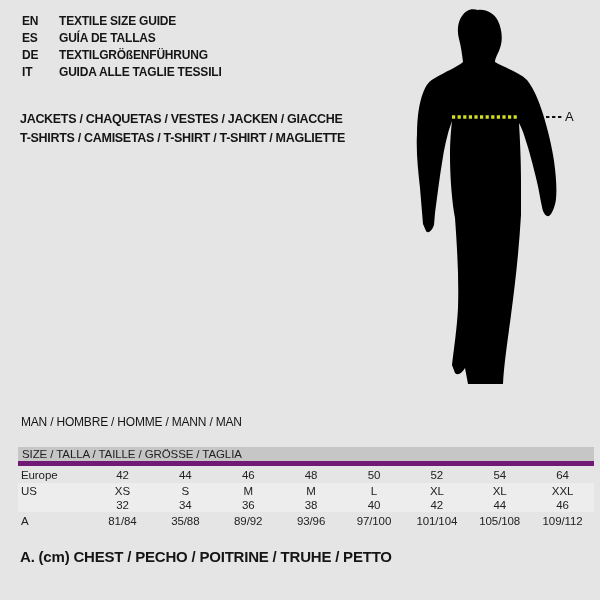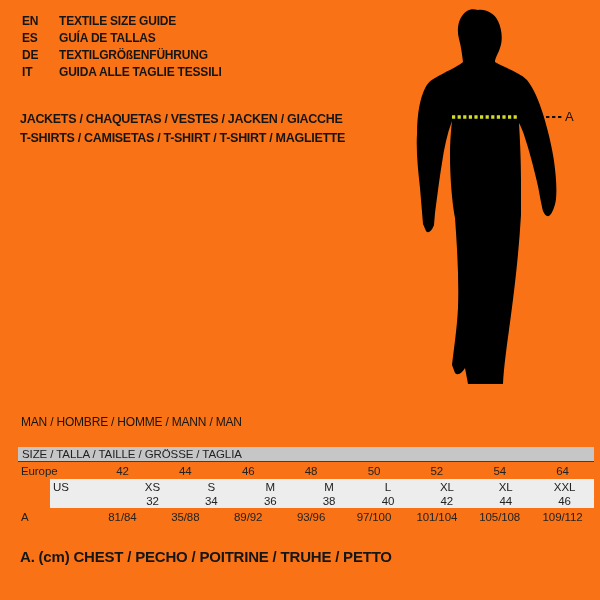--- a/index.html
+++ b/index.html
@@ -1,40 +1,40 @@
 <!DOCTYPE html>
 <html><head>
 <meta charset="utf-8">
 <style>
   html,body { margin:0; padding:0; background:#fff; }
   .page {
-    position:relative; width:600px; height:600px; background:#f97316;
+    position:relative; width:600px; height:600px; background:#e5e5e5;
     font-family:"Liberation Sans", sans-serif; color:#151515; overflow:hidden;
   }
   
   .lang-list { position:absolute; left:22px; top:13px; }
   .lang-row { display:flex; height:17px; line-height:17px;
               font-weight:bold; font-size:12px; letter-spacing:-0.2px; }
   .lang-code { width:37px; }
   
   .categories { position:absolute; left:20px; top:110px;
                 font-weight:bold; font-size:12.5px; line-height:19px; letter-spacing:-0.3px; }
   
   .figure-svg { position:absolute; left:405px; top:5px; }
   .measure-label { position:absolute; left:565px; top:109px; font-size:13px; color:#111; }
   
   .man-label { position:absolute; left:21px; top:415px;
                font-weight:normal; font-size:12px; letter-spacing:-0.2px; }
   
   .size-table { position:absolute; left:18px; top:447px; width:576px;
                 font-size:11.5px; letter-spacing:-0.1px; color:#222; }
   .table-header { height:14px; line-height:14px; background:#c6c6c6;
-                  border-bottom:1px solid #701a75; padding-left:4px; }
+                  border-bottom:5px solid #701a75; padding-left:4px; }
   .t-row { display:flex; align-items:center; }
-  .t-row.shaded { background:#ededed;margin-left:32px; }
+  .t-row.shaded { background:#ededed; }
   .row-europe { height:17px; }
   .row-us { height:15px; }
   .row-num { height:14px; }
   .row-a { height:18px; }
   .t-label { width:70px; padding-left:3px; }
   .t-cell { flex:1; text-align:center; }
   
   .footnote { position:absolute; left:20px; top:548px;
               font-weight:bold; font-size:15px; letter-spacing:-0.2px; }
 </style>

